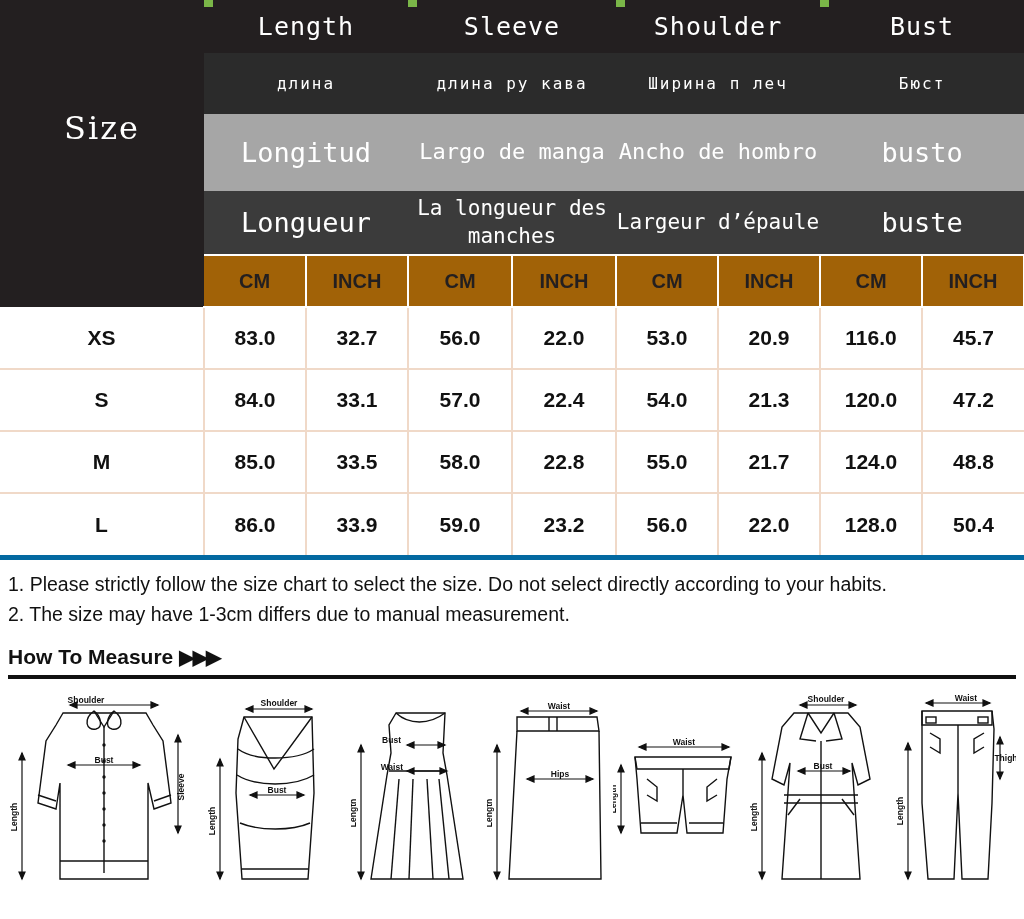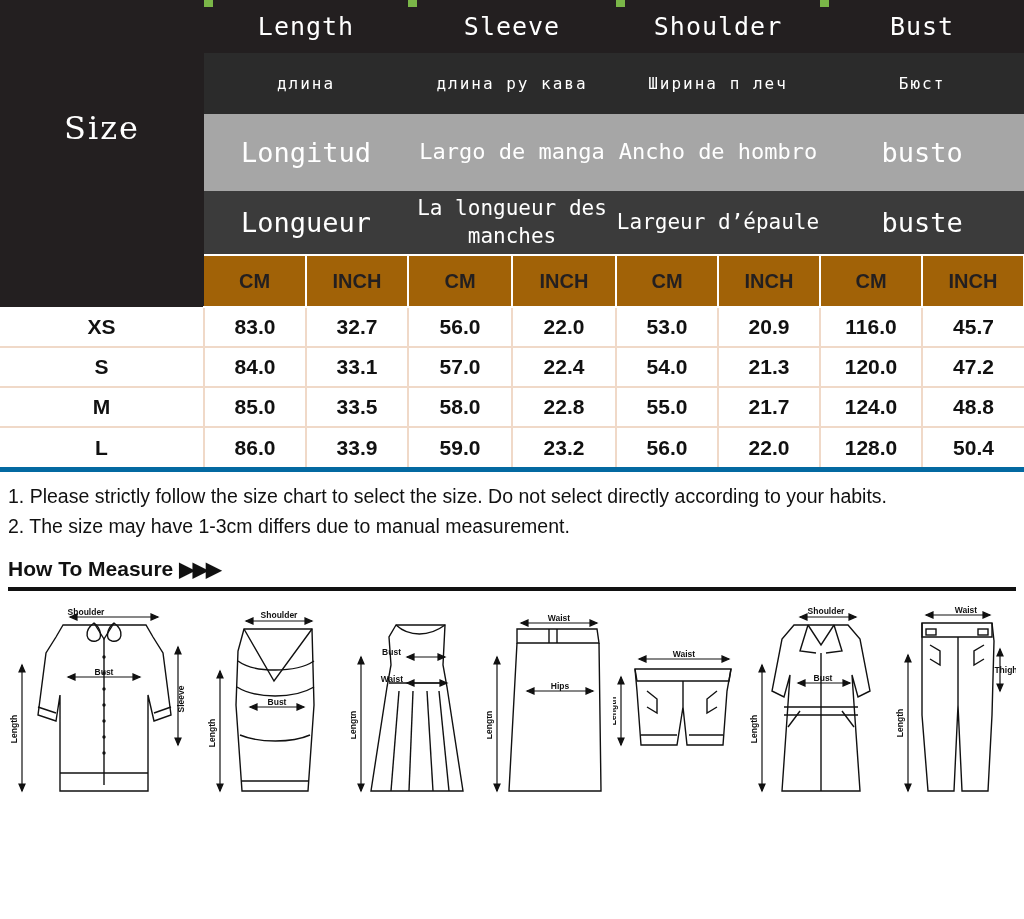--- a/index.html
+++ b/index.html
@@ -89,21 +89,21 @@
     border-right: 2px solid #ffffff;
     border-bottom: 2px solid #ffffff;
     border-top: 2px solid #ffffff;
   }
   .unit-row td.corner {
     background: #231f20;
     border: none;
   }
 
   .data-row td {
-    height: 40px;
+    height: 62px;
     font-size: 21px;
     font-weight: bold;
     color: #111111;
     border-bottom: 2px solid #f0d9c8;
     border-right: 2px solid #f0d9c8;
     background: #ffffff;
   }
   .data-row td.sizelabel {
     font-size: 21px;
     font-weight: bold;

